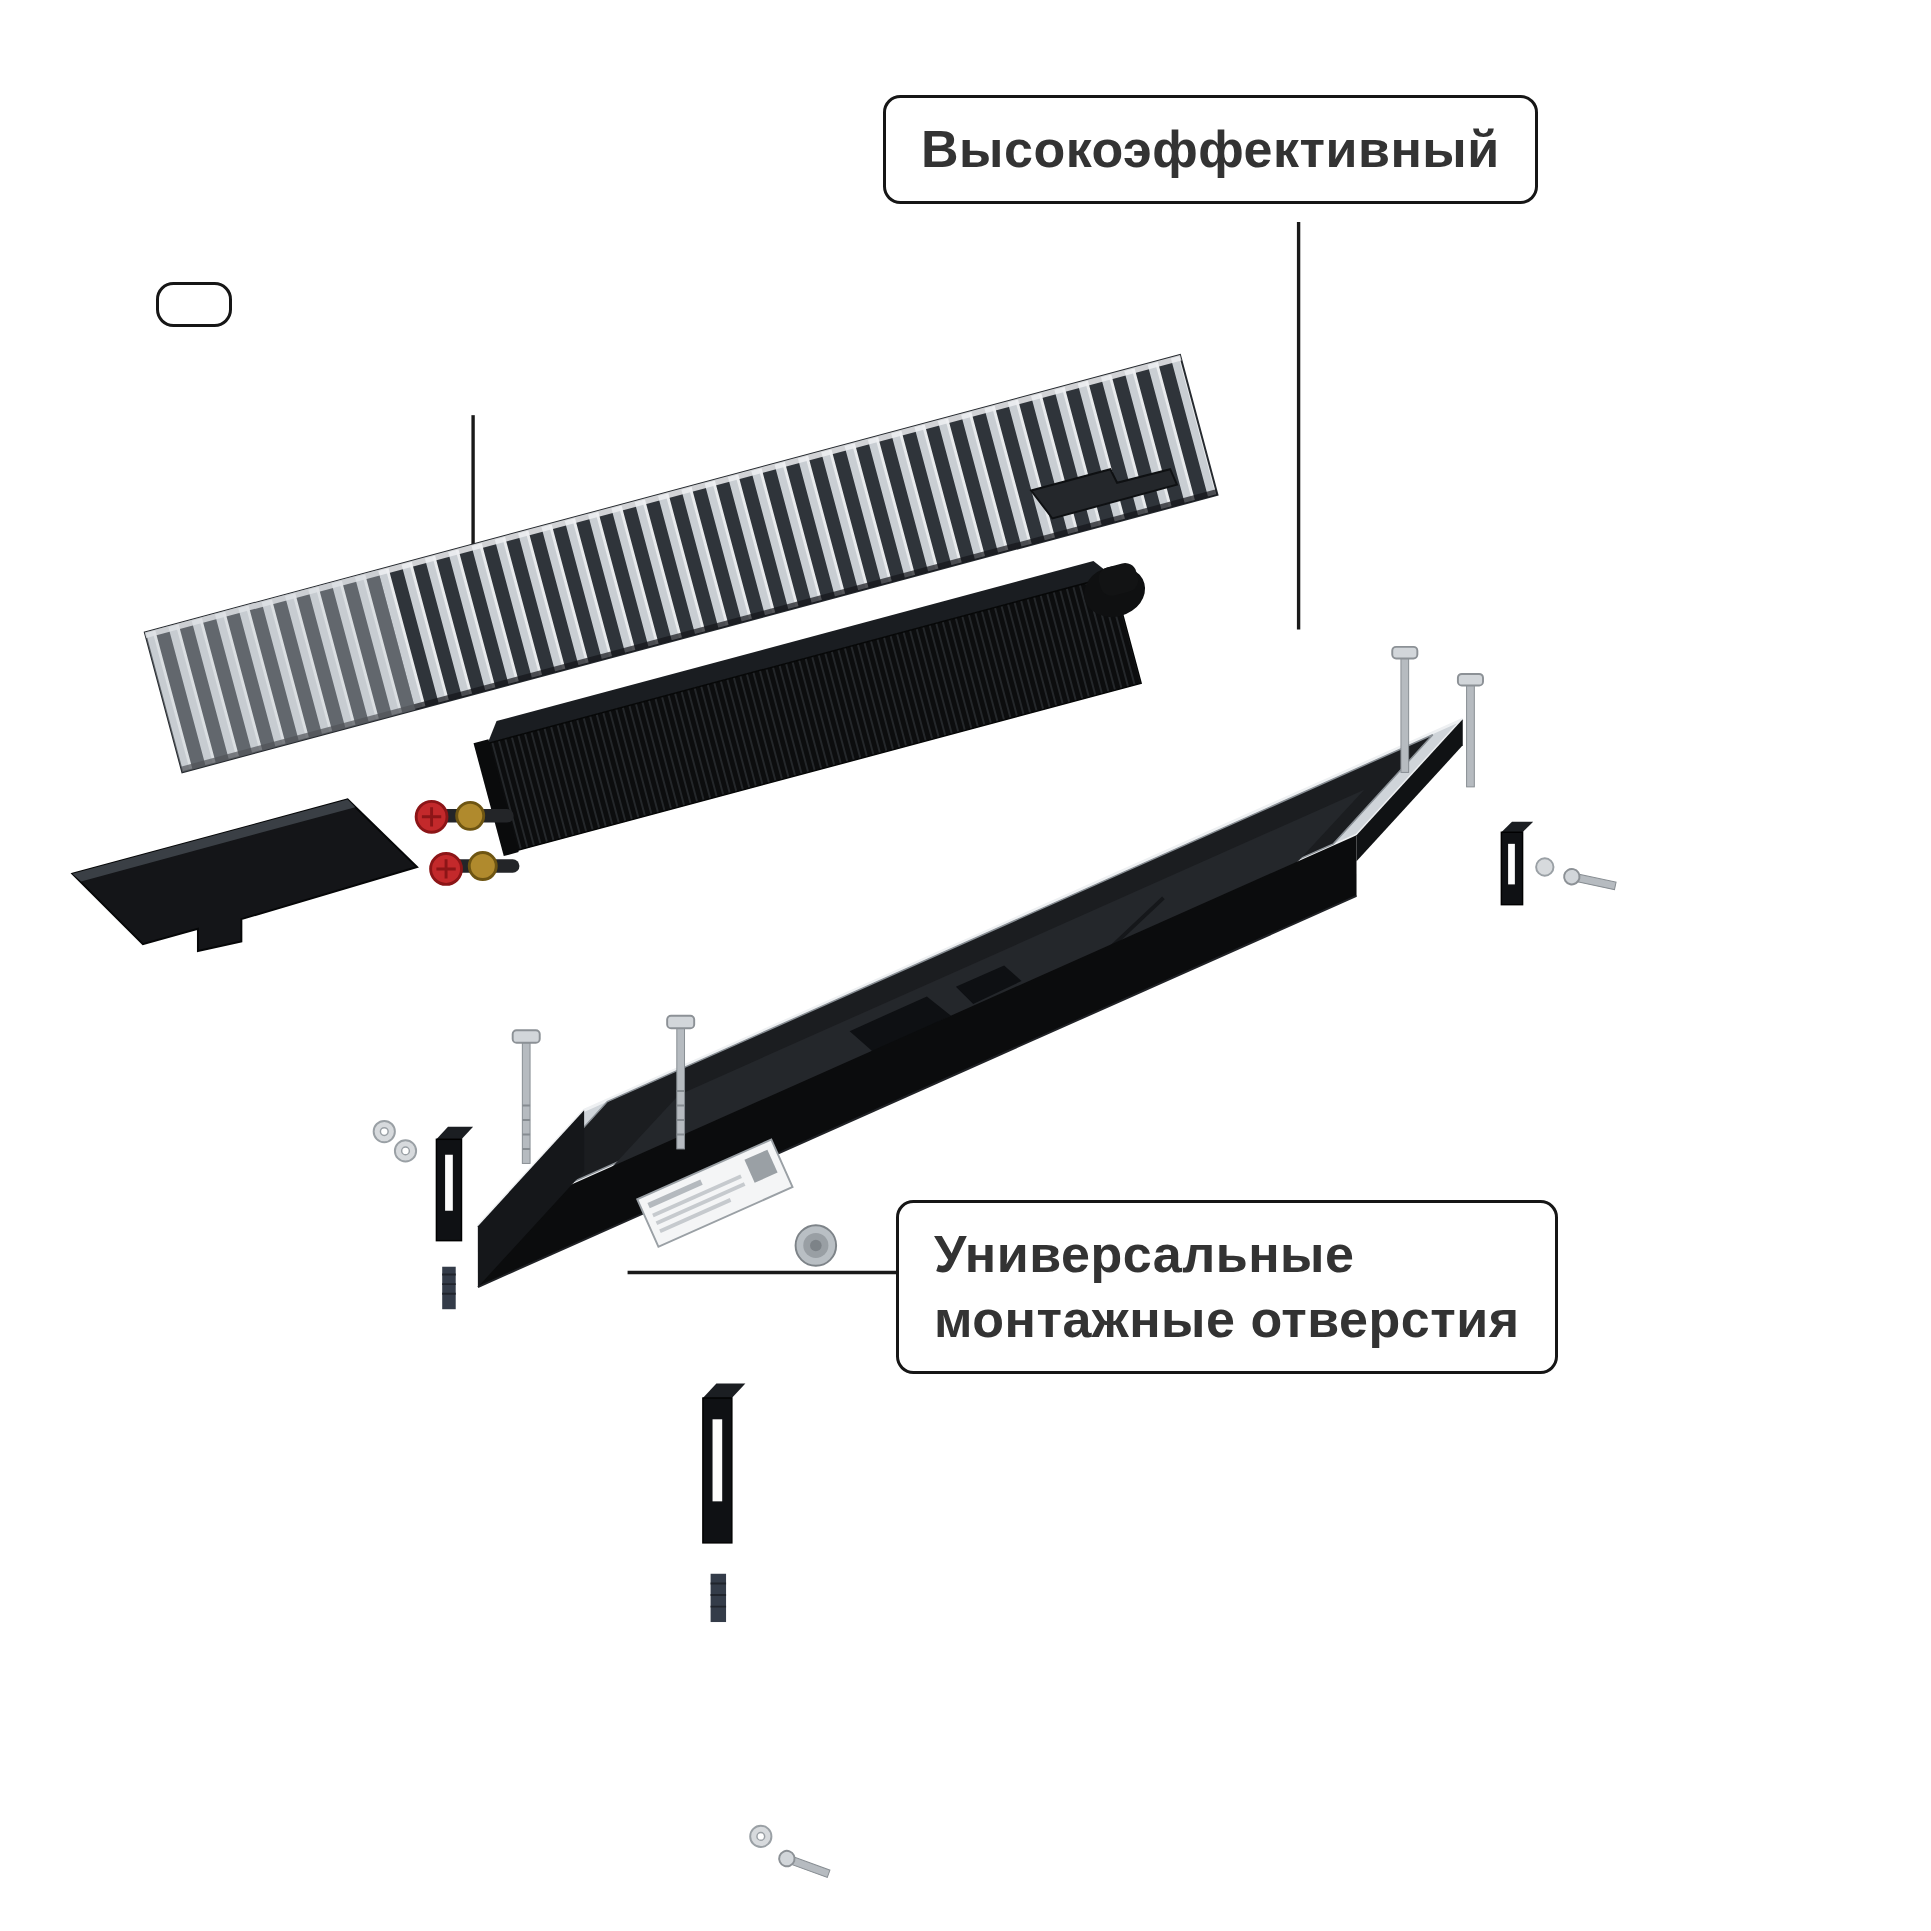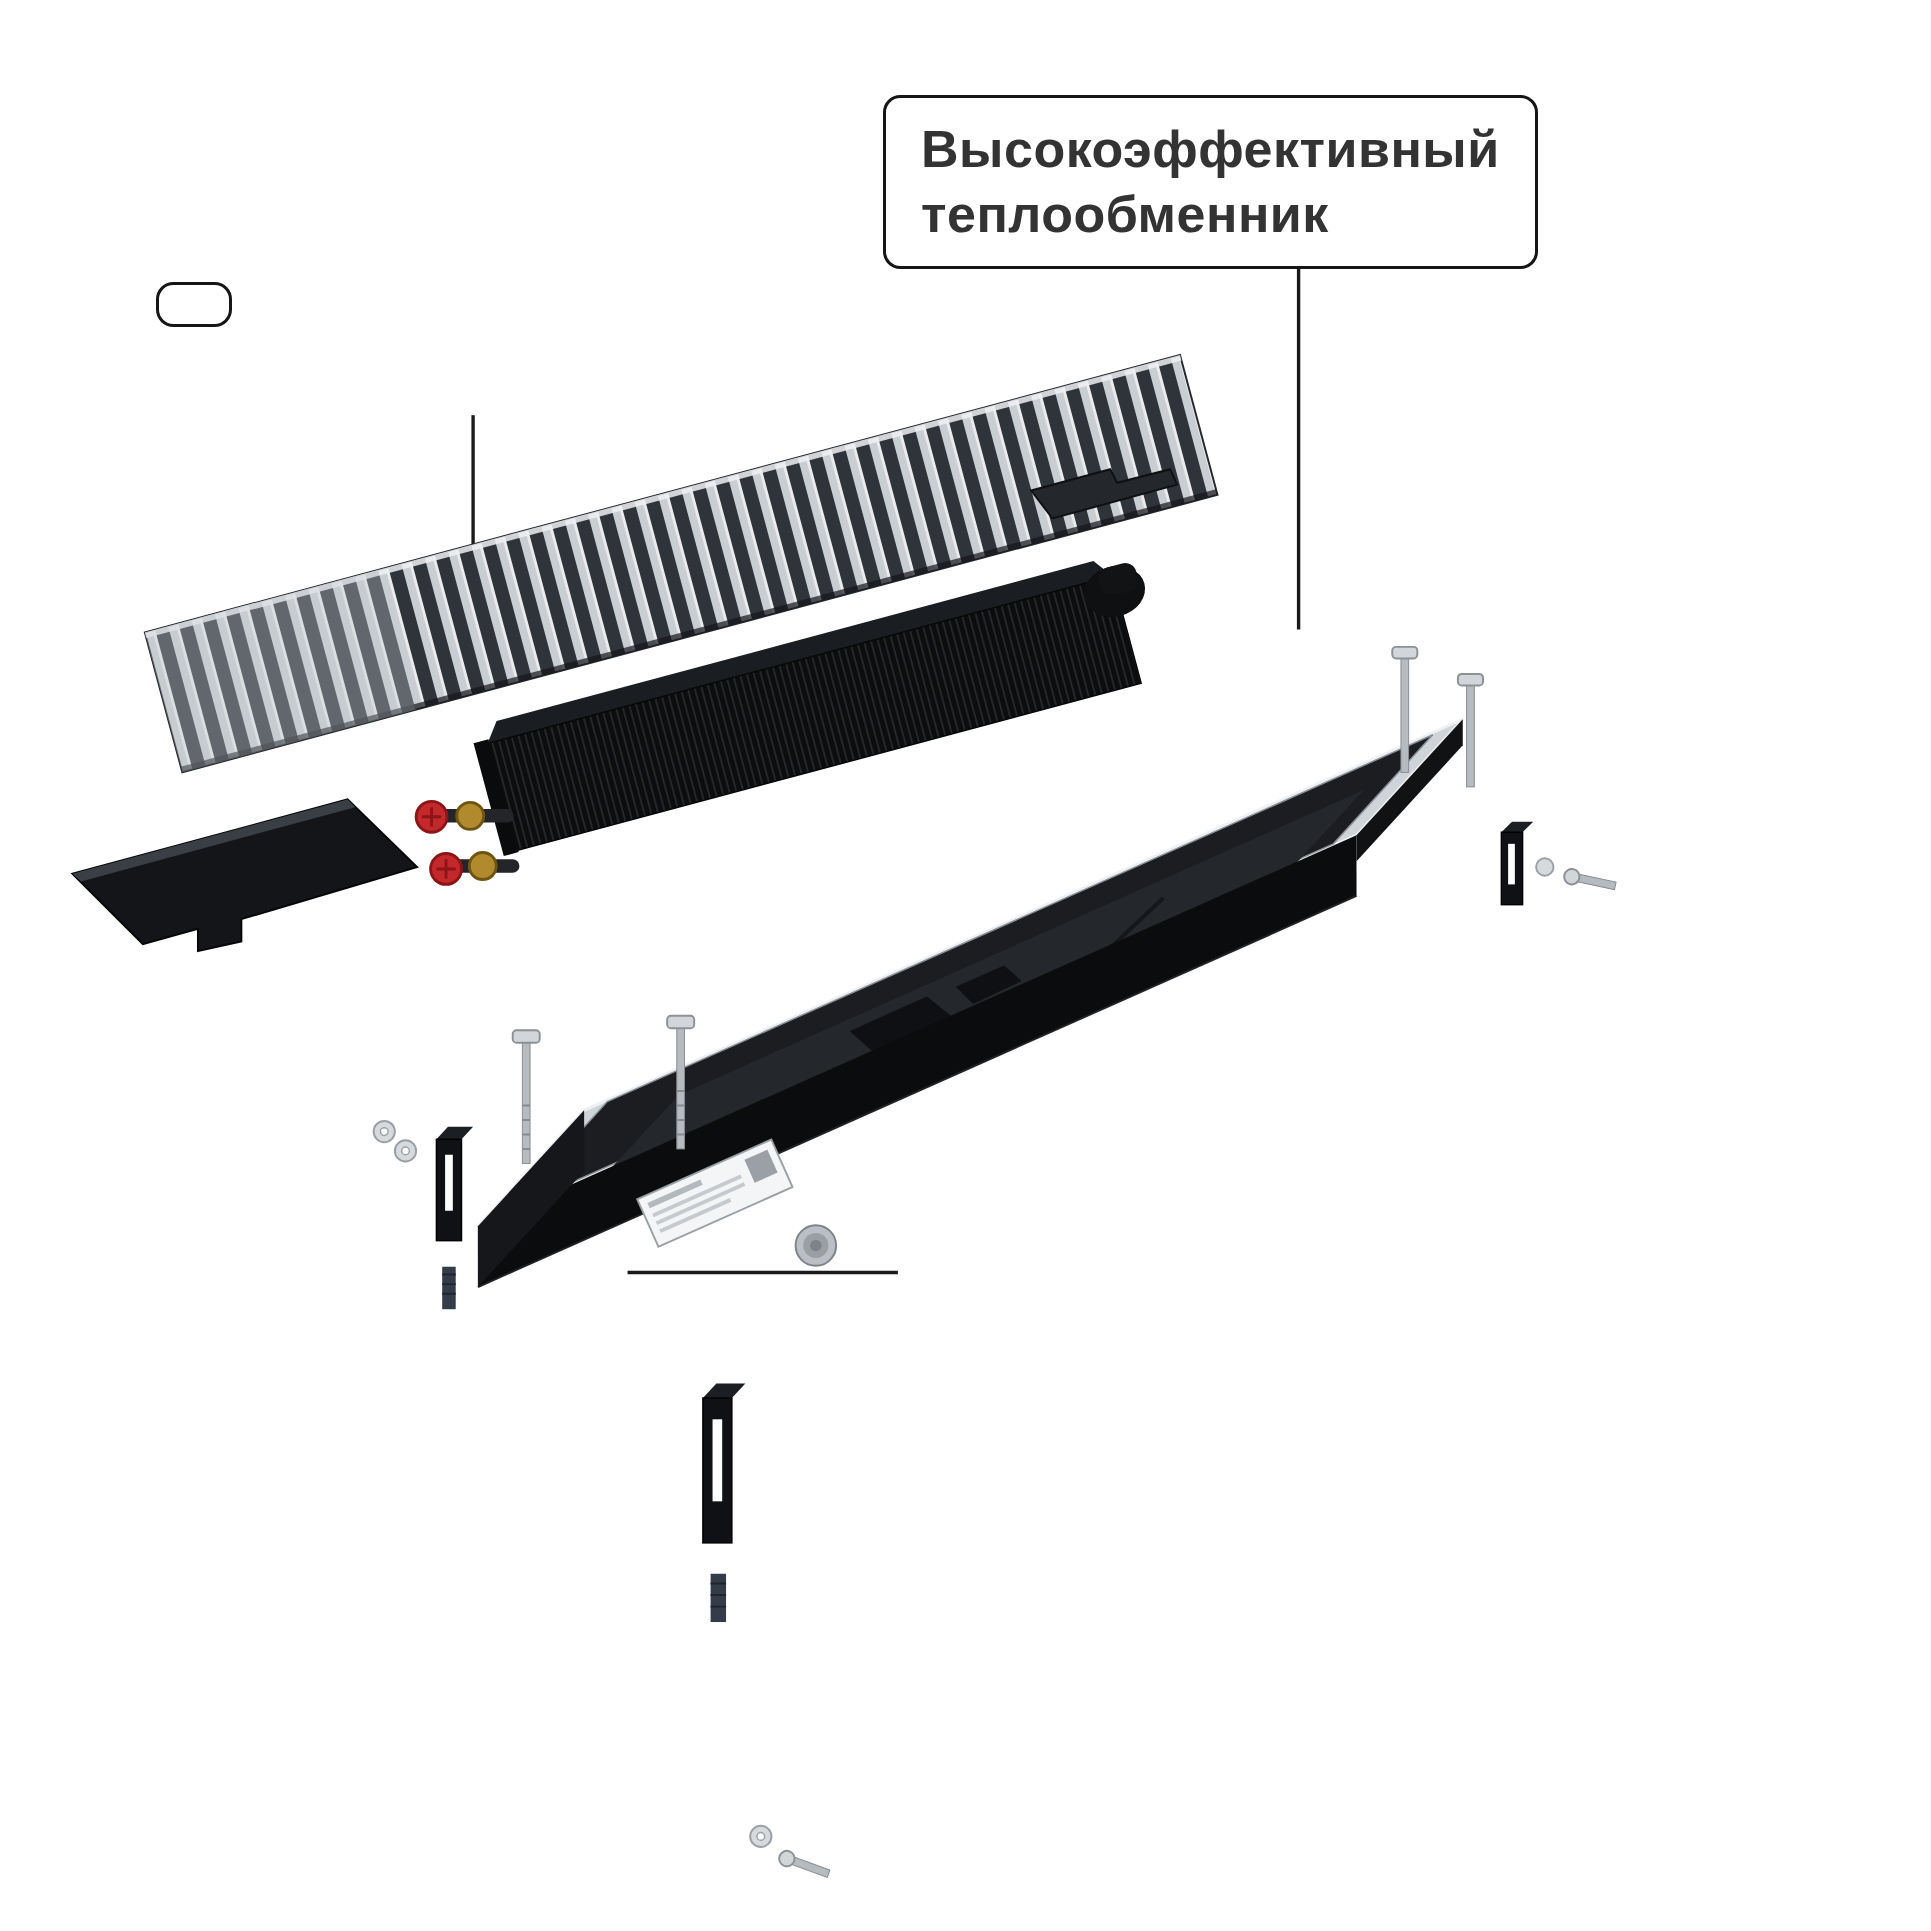--- a/index.html
+++ b/index.html
@@ -179,21 +179,24 @@
     <g transform="translate(1555,862)">
       <polygon points="0,0 22,0 33,-11 11,-11" fill="#1b1e22"></polygon>
       <rect width="22" height="75" fill="#0f1114" stroke="#000" stroke-width="1.5"></rect>
       <rect x="7" y="12" width="7" height="42" fill="#fdfdfd"></rect>
     </g>
   </g>
 </svg>
 
 <div class="callout" style="left:883px; top:95px;">
   <span>Высокоэффективный</span>
-  <span>теплообменник</span>
 </div>
 
 <div class="callout" style="left:156px; top:282px;">
 </div>
 
+<div class="callout" style="left:896px; top:1200px;">
+  <span>Универсальные</span>
+  <span>монтажные отверстия</span>
+</div>
 
 </div>
 
 
 </body></html>

